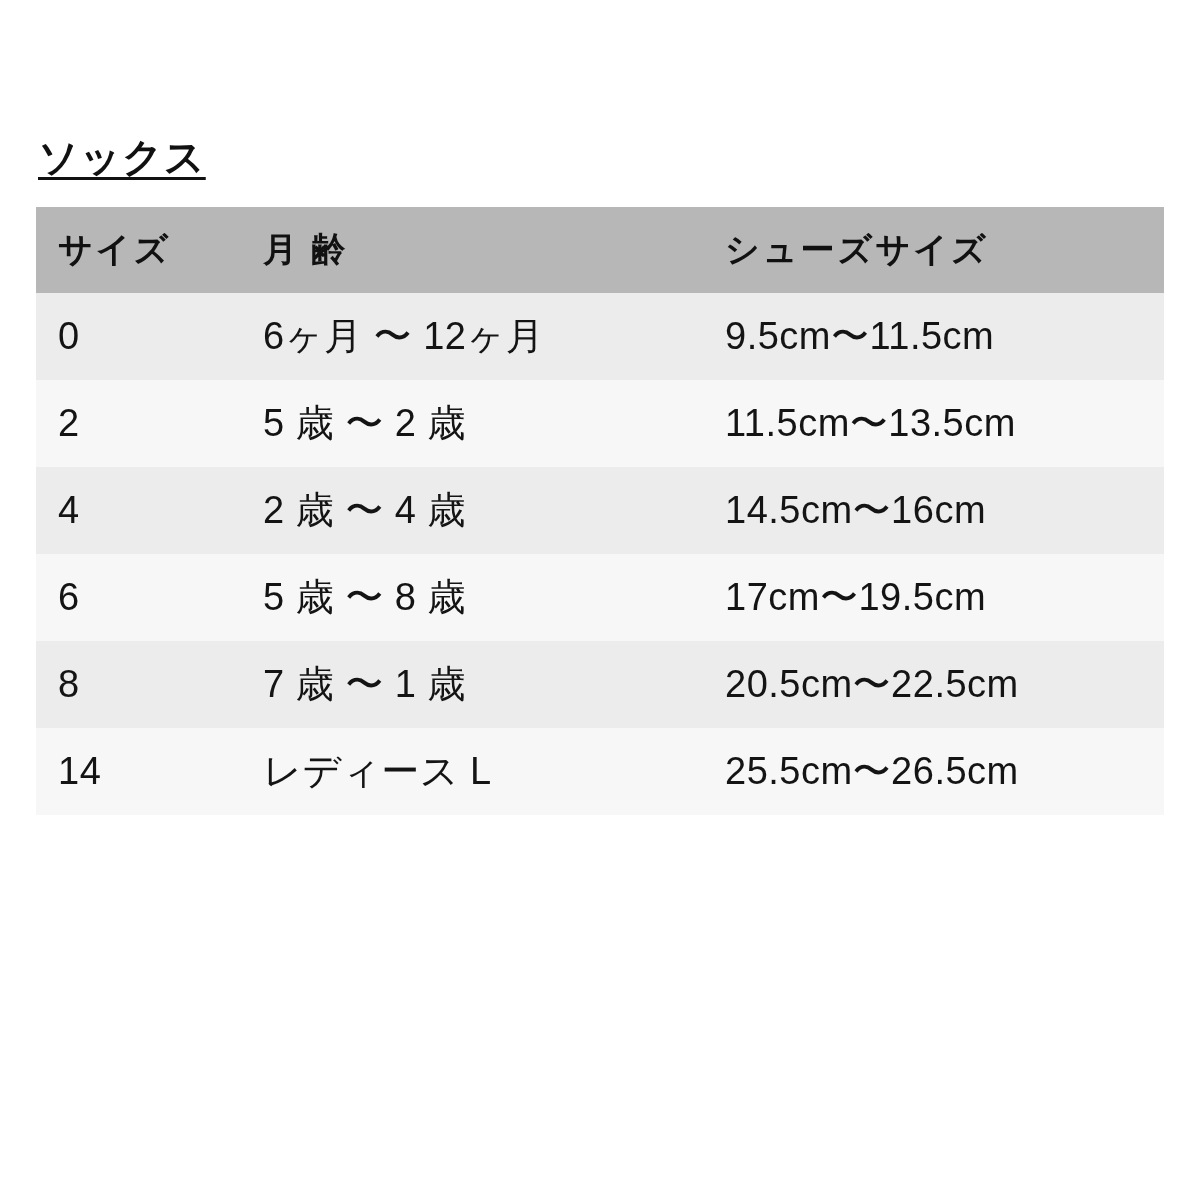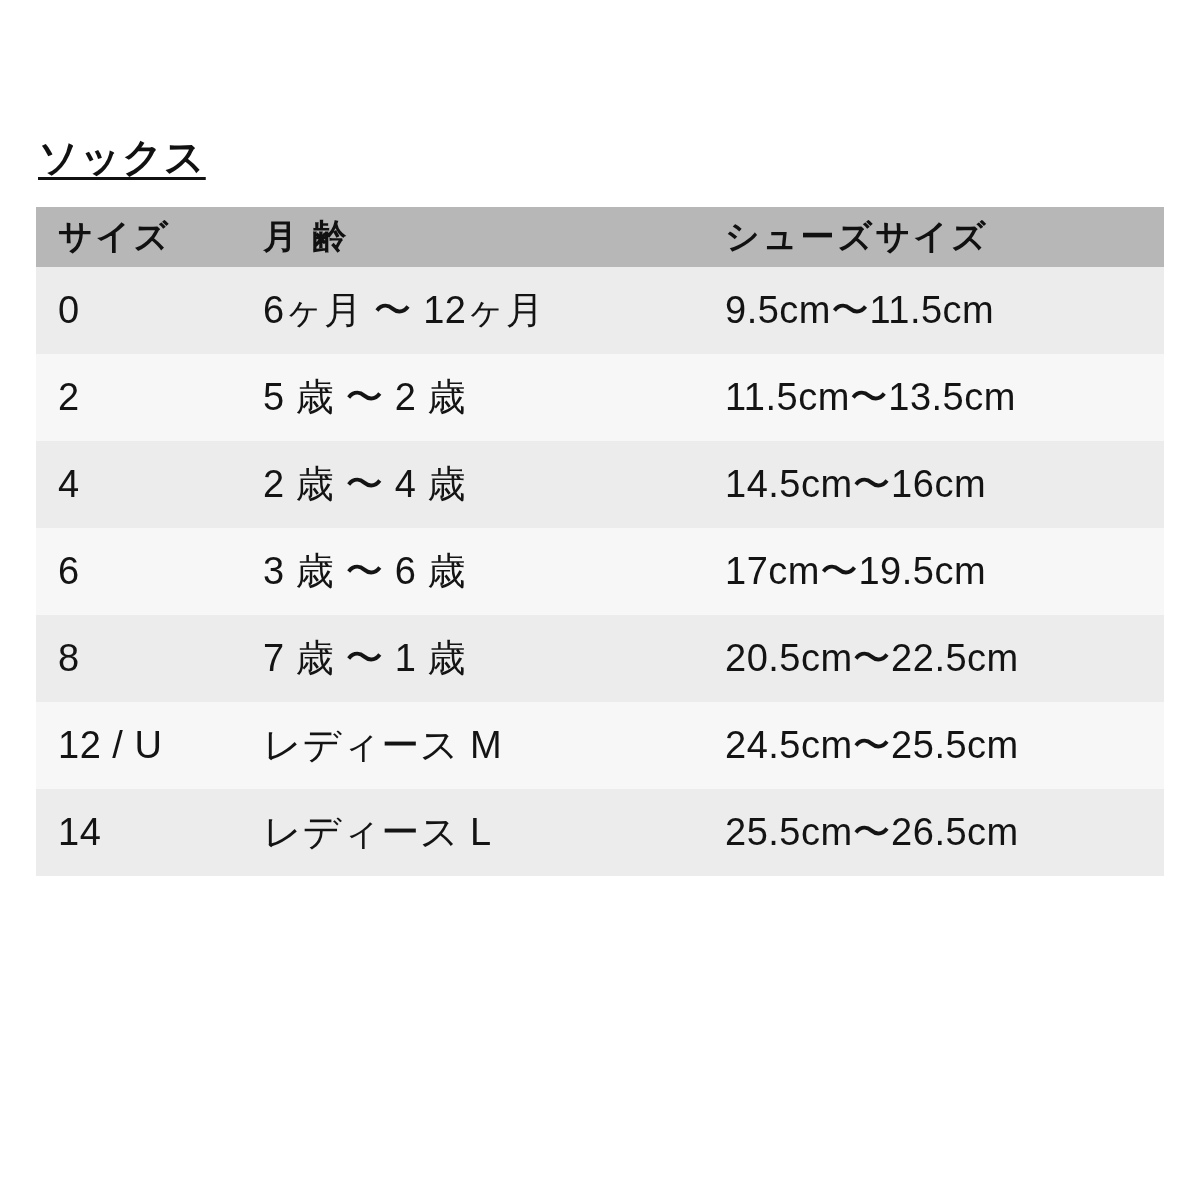--- a/index.html
+++ b/index.html
@@ -40,24 +40,25 @@
   table.size-table col.c-age  { width: 462px; }
   table.size-table col.c-shoe { width: 461px; }
 
   table.size-table th {
     background: #b7b7b7;
     color: #111111;
     font-size: 34px;
     font-weight: bold;
     text-align: left;
     letter-spacing: 3px;
-    padding: 7px 22px;
+    padding: 20px 22px;
     height: 52px;
     box-sizing: border-box;
     border: none;
+    font-family: Liberation Serif, serif;
   }
   table.size-table td {
     font-size: 38px;
     color: #141414;
     text-align: left;
     padding: 18px 22px;
     height: 60px;
     box-sizing: border-box;
     border: none;
     letter-spacing: 0.5px;
@@ -100,32 +101,27 @@
         <td class="cell-age">5 歳 〜 2 歳</td>
         <td class="cell-shoe">11.5cm〜13.5cm</td>
       </tr>
       <tr>
         <td class="cell-size">4</td>
         <td class="cell-age">2 歳 〜 4 歳</td>
         <td class="cell-shoe">14.5cm〜16cm</td>
       </tr>
       <tr>
         <td class="cell-size">6</td>
-        <td class="cell-age">3 歳 〜 6 歳</td>
+        <td class="cell-age">5 歳 〜 8 歳</td>
         <td class="cell-shoe">17cm〜19.5cm</td>
       </tr>
       <tr>
         <td class="cell-size">8</td>
         <td class="cell-age">7 歳 〜 1 歳</td>
         <td class="cell-shoe">20.5cm〜22.5cm</td>
-      </tr>
-      <tr>
-        <td class="cell-size">12 / U</td>
-        <td class="cell-age">レディース M</td>
-        <td class="cell-shoe">24.5cm〜25.5cm</td>
       </tr>
       <tr>
         <td class="cell-size">14</td>
         <td class="cell-age">レディース L</td>
         <td class="cell-shoe">25.5cm〜26.5cm</td>
       </tr>
     </tbody>
   </table>
 
 </div>

